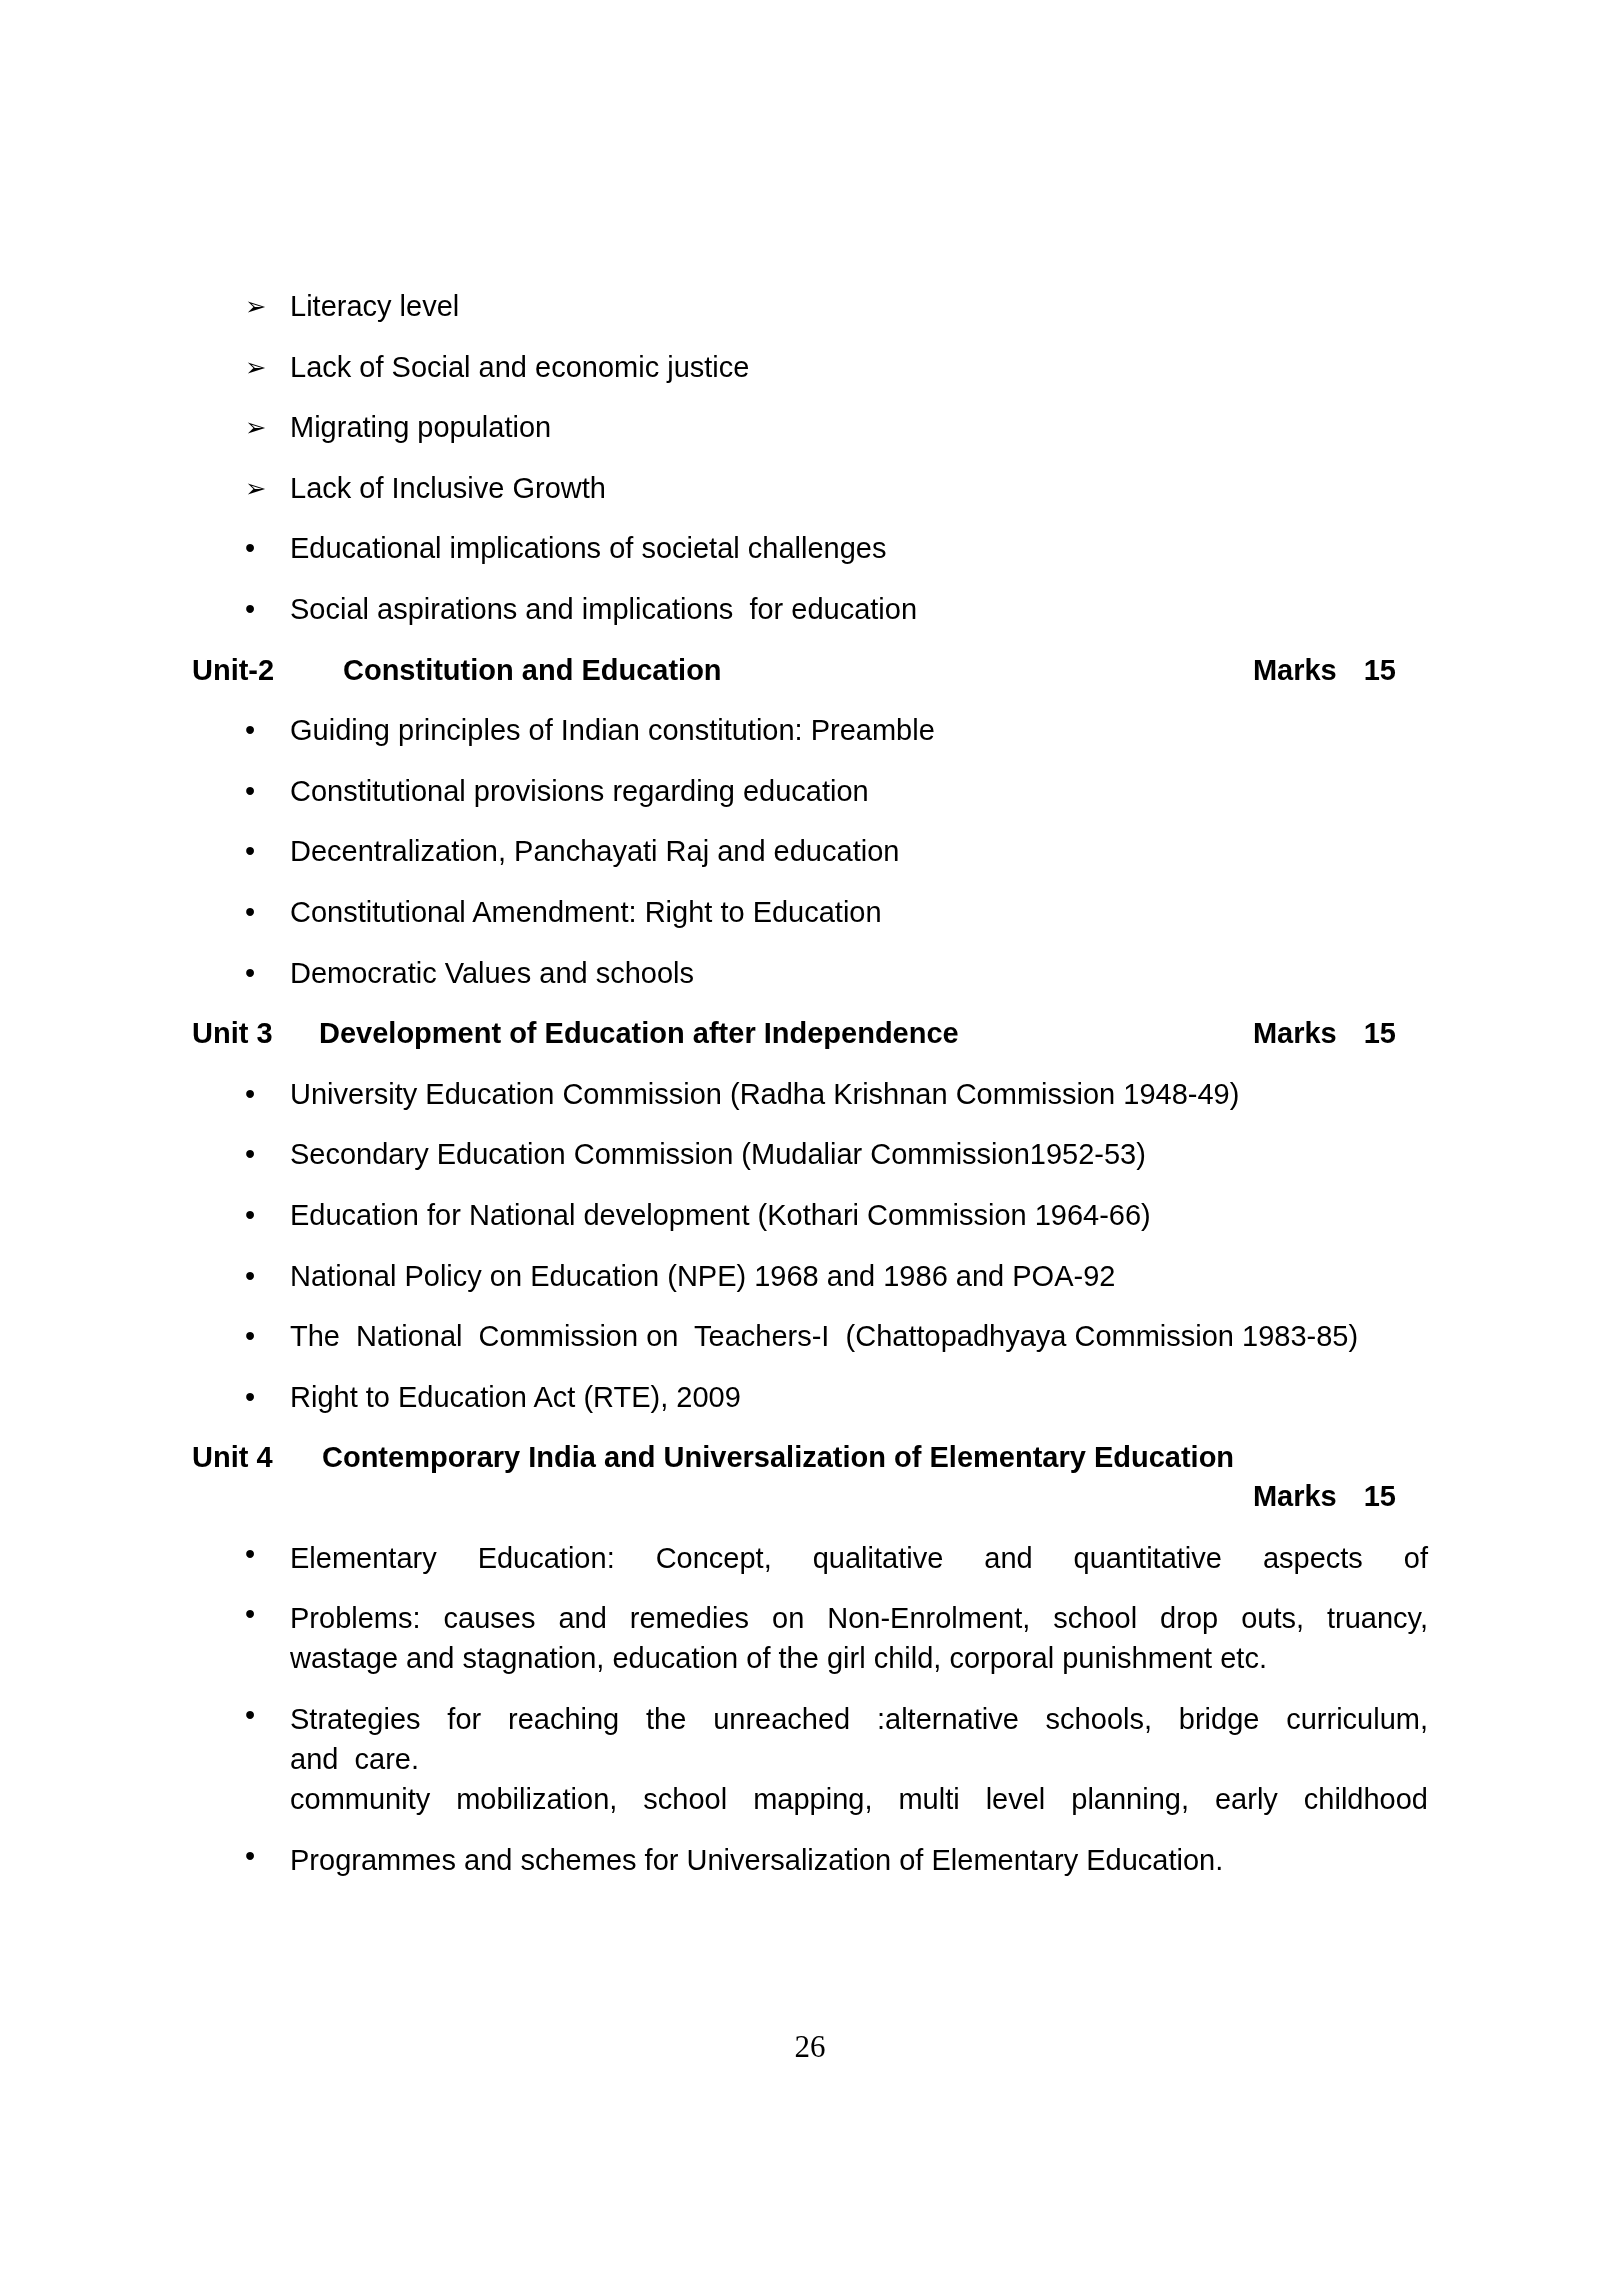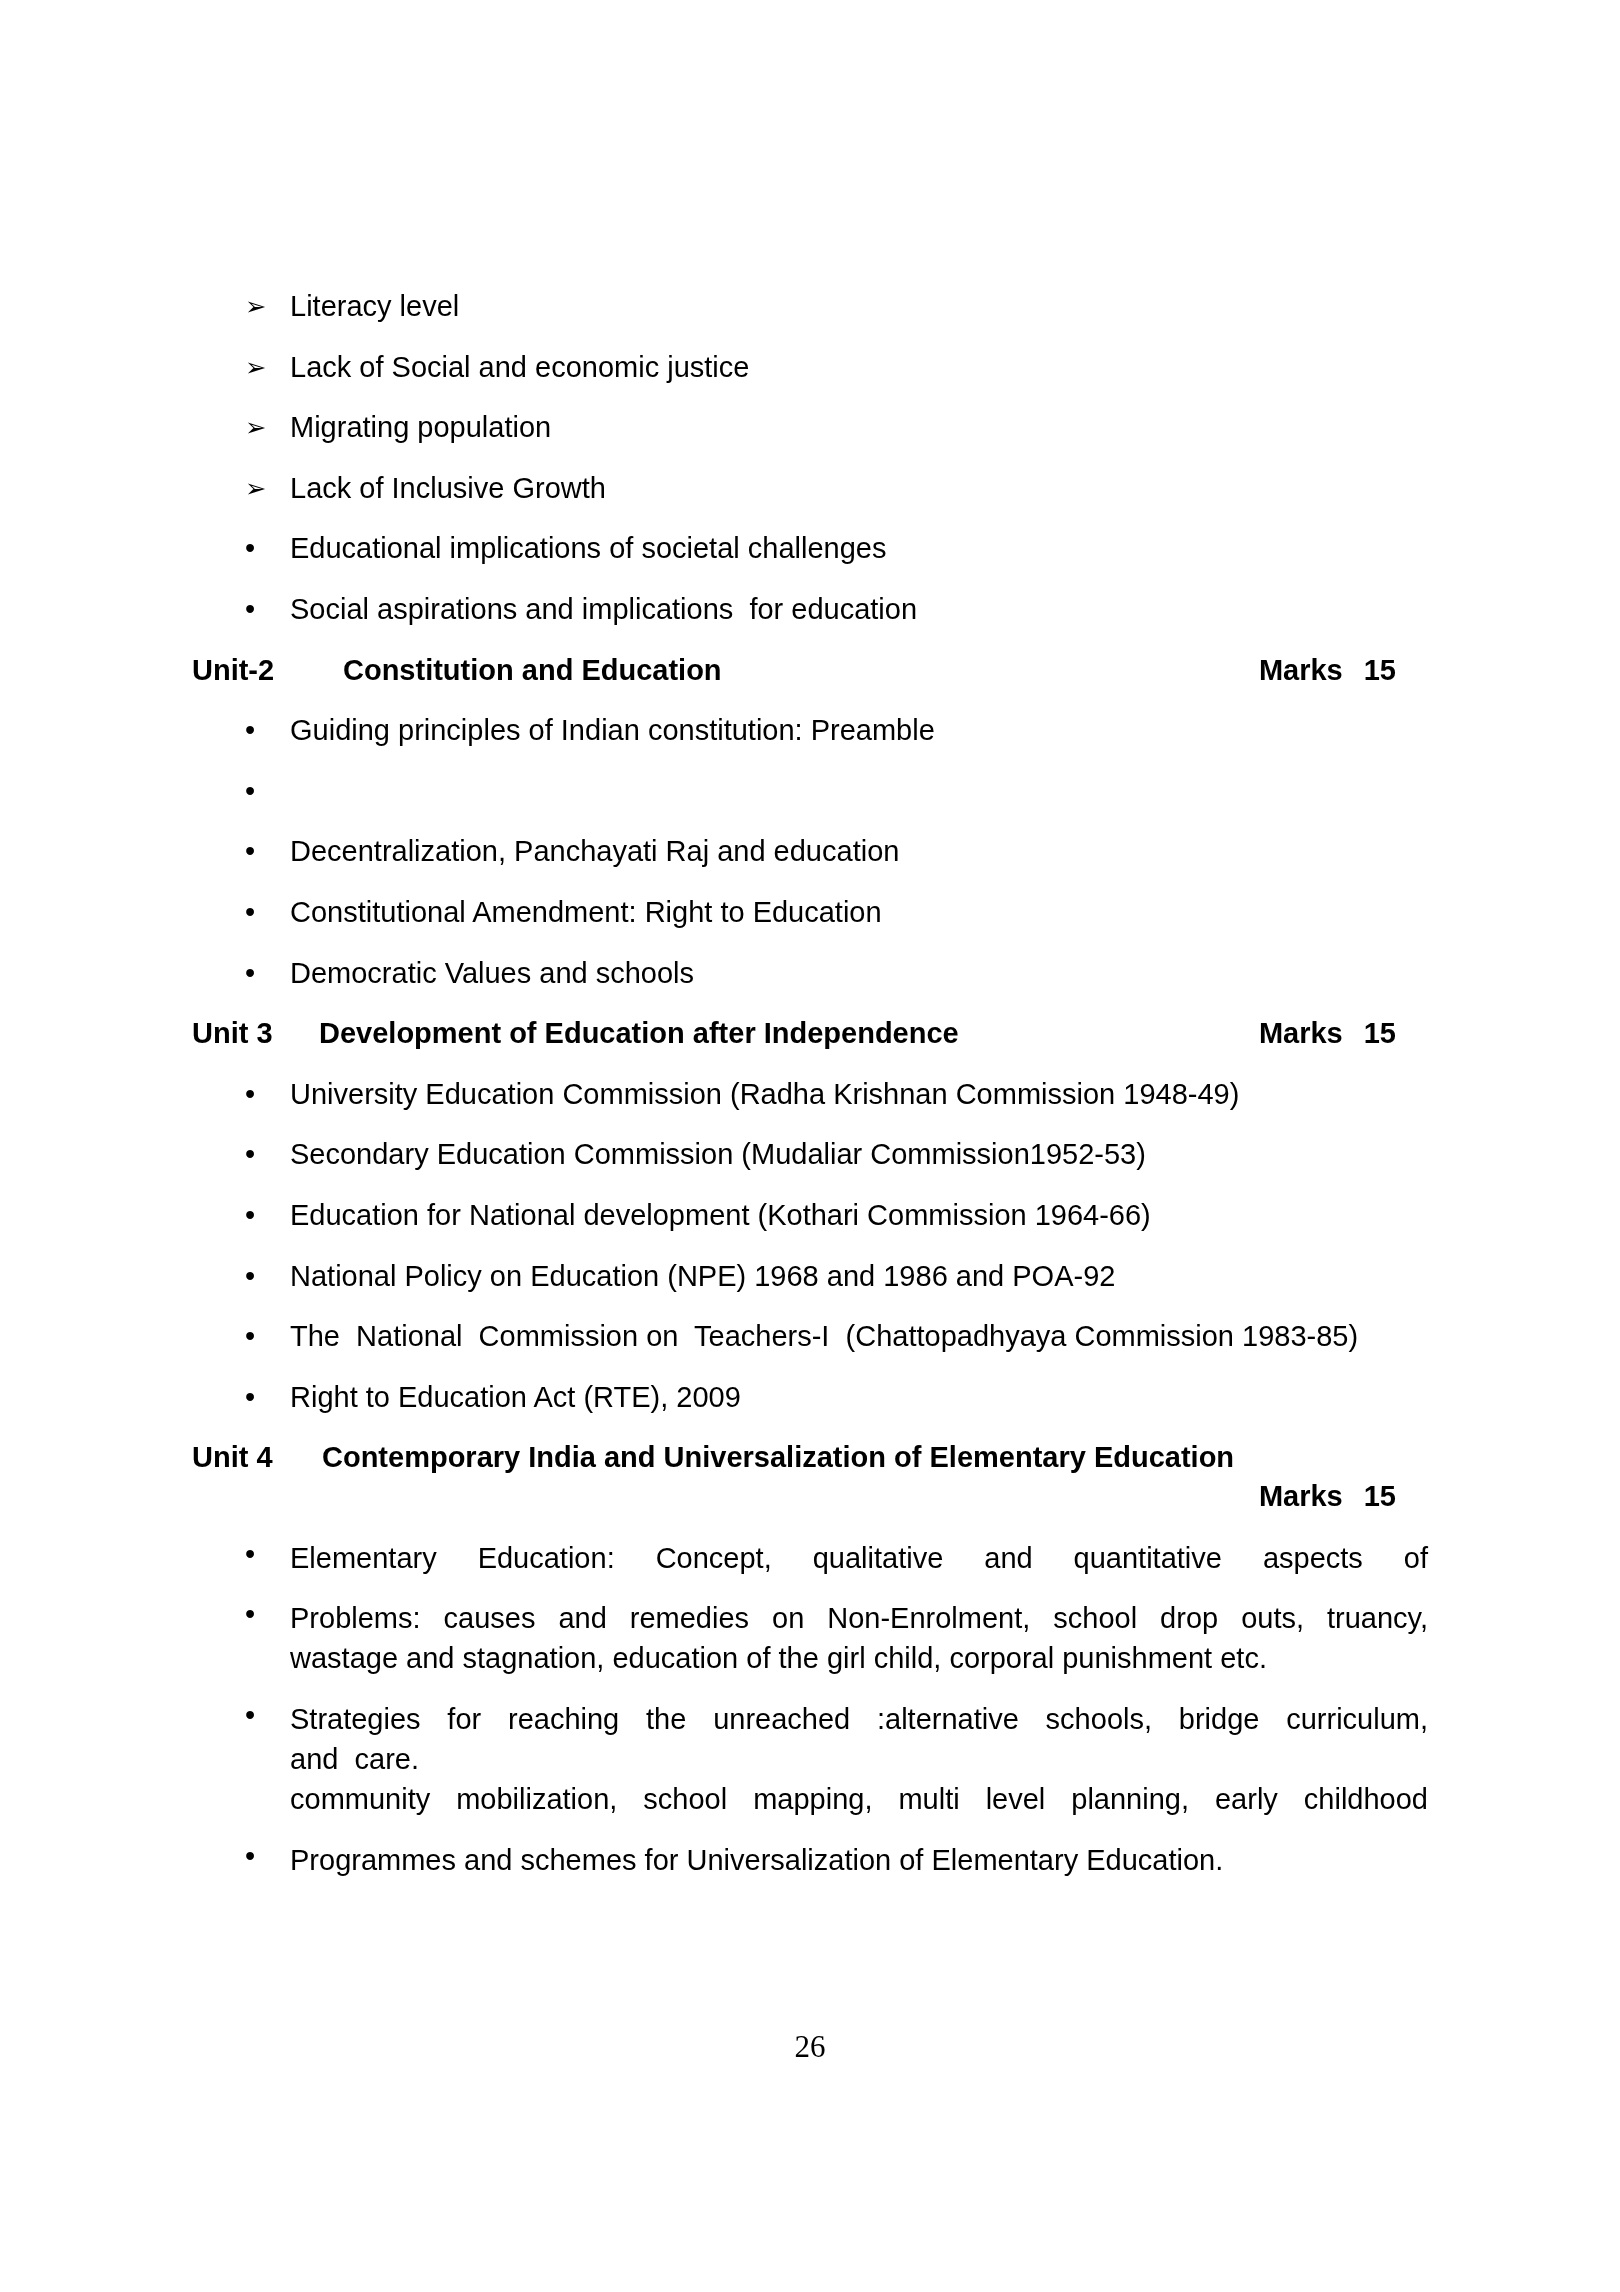--- a/index.html
+++ b/index.html
@@ -26,21 +26,21 @@
   .uhead {
     display:flex; justify-content:space-between;
     line-height:39px; margin-bottom:21.6px;
     font-weight:bold;
   }
   .uhead .hleft { display:flex;gap:20px; }
   .ulabel { flex:none; }
   .u2 .ulabel { width:131px; }
   .u3 .ulabel { width:107px; }
   .u4 .ulabel { width:110px; }
-  .marks { display:flex; gap:21px; margin-right:32px; font-weight:bold; }
+  .marks { display:flex; gap:27px; margin-right:32px; font-weight:bold; }
   .u4 { margin-bottom:0; }
   .marksline { display:flex; justify-content:flex-end; line-height:39px; margin-bottom:21.6px; }
   .para { display:flex; margin-bottom:20.6px; }
   .para .plines { flex:1 1 auto; line-height:40px; min-width:0; }
   .jl { text-align:justify; text-align-last:justify; }
   .jl.last { text-align:left; text-align-last:left; white-space:pre-wrap; }
   .pagenum {
     position:absolute; top:2027px; left:0; width:100%;
     text-align:center;
     font-family:"Liberation Serif", serif;
@@ -94,20 +94,21 @@
       </span>
     </div>
 
     <ul>
       <li>
         <span class="marker dot-marker">•</span>
         <span class="txt">Guiding principles of Indian constitution: Preamble</span>
       </li>
       <li>
         <span class="marker dot-marker">•</span>
+        <span class="txt">Constitutional provisions regarding education</span>
       </li>
       <li>
         <span class="marker dot-marker">•</span>
         <span class="txt">Decentralization, Panchayati Raj and education</span>
       </li>
       <li>
         <span class="marker dot-marker">•</span>
         <span class="txt">Constitutional Amendment: Right to Education</span>
       </li>
       <li>

